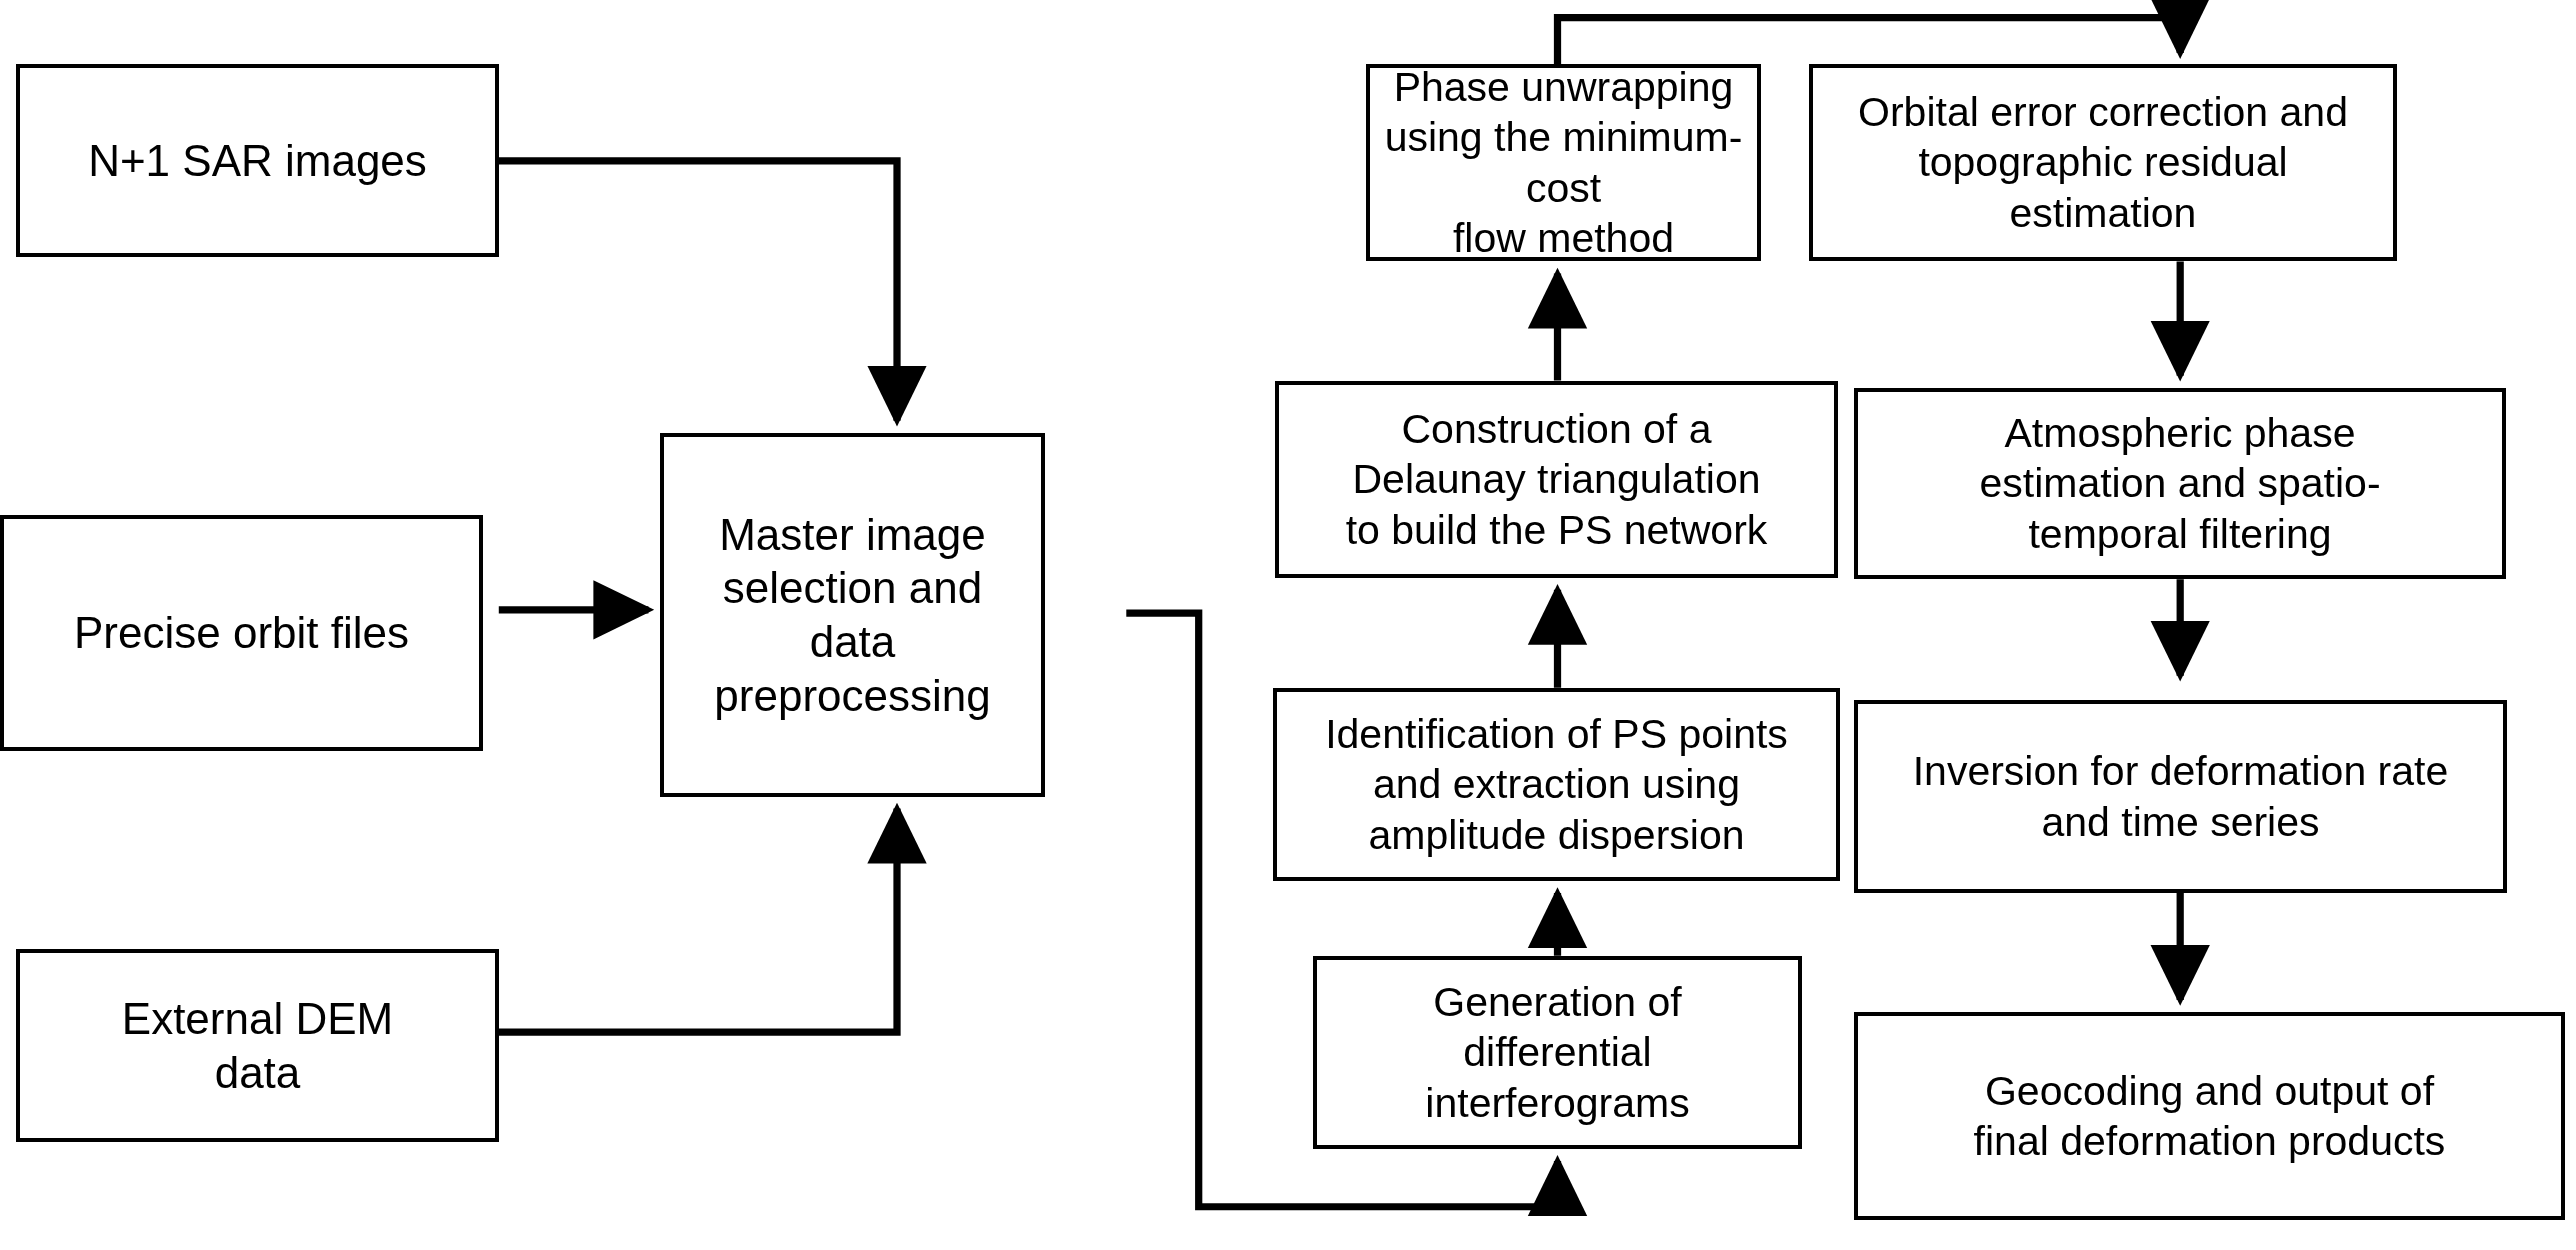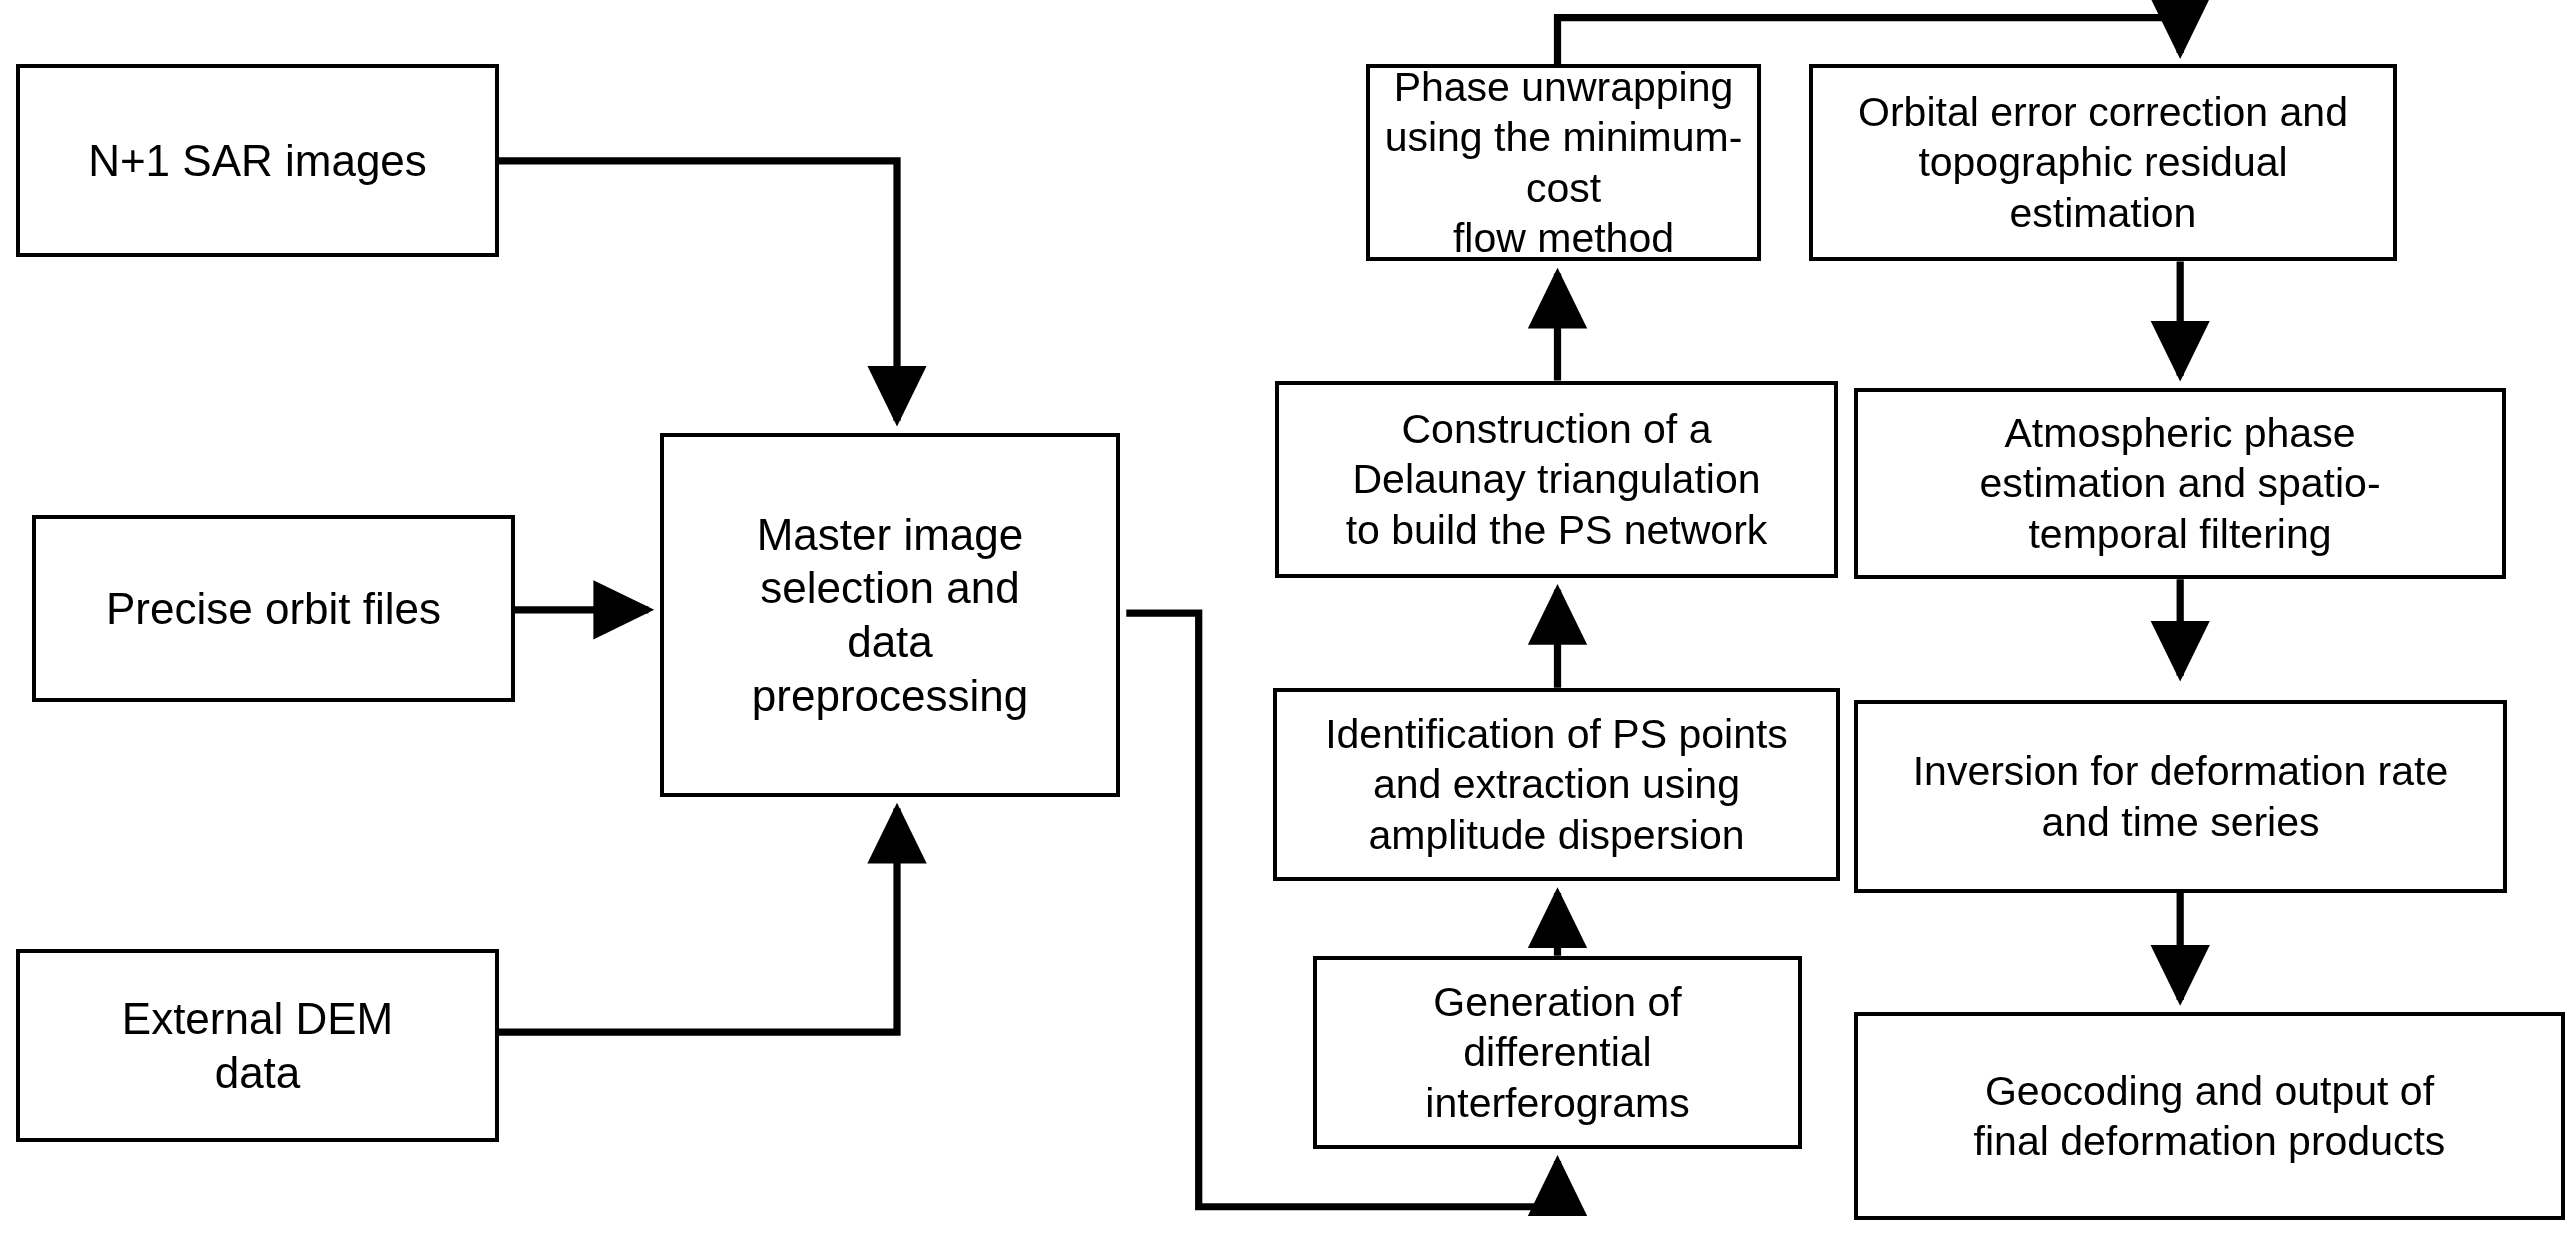--- a/index.html
+++ b/index.html
@@ -104,30 +104,30 @@
 
     <g>
       <path d="M 2710 1095 L 2710 1243" fill="none" stroke="#000000" stroke-width="9" marker-end="url(#arrowhead)"></path>
     </g>
   </svg>
 
   <div class="node fs-big" style="left:16px; top:64px; width:483px; height:193px;">
     <span class="node-label">N+1 SAR images</span>
   </div>
 
-  <div class="node fs-big" style="left:32px; top:515px; width:483px; height:187px;">
+  <div class="node fs-big" style="left:0; top:515px; width:483px; height:236px;">
     <span class="node-label">Precise orbit files</span>
   </div>
 
   <div class="node fs-big" style="left:16px; top:949px; width:483px; height:193px;">
     <span class="node-label">External DEM
 data</span>
   </div>
 
-  <div class="node fs-big" style="left:660px; top:433px; width:460px; height:364px;">
+  <div class="node fs-big" style="left:660px; top:433px; width:385px; height:364px;">
     <span class="node-label">Master image
 selection and
 data
 preprocessing</span>
   </div>
 
   <div class="node fs-mid" style="left:1366px; top:64px; width:395px; height:197px;">
     <span class="node-label">Phase unwrapping
 using the minimum-cost
 flow method</span>

